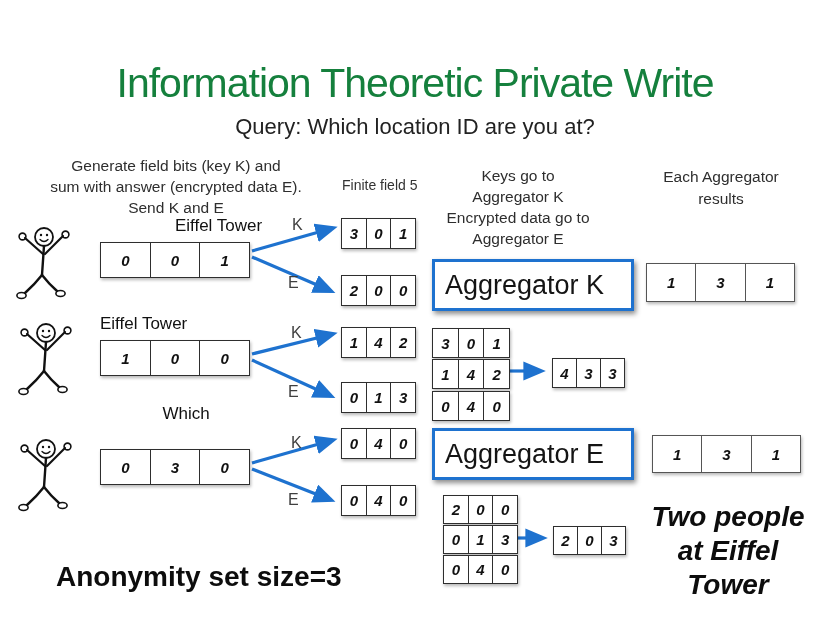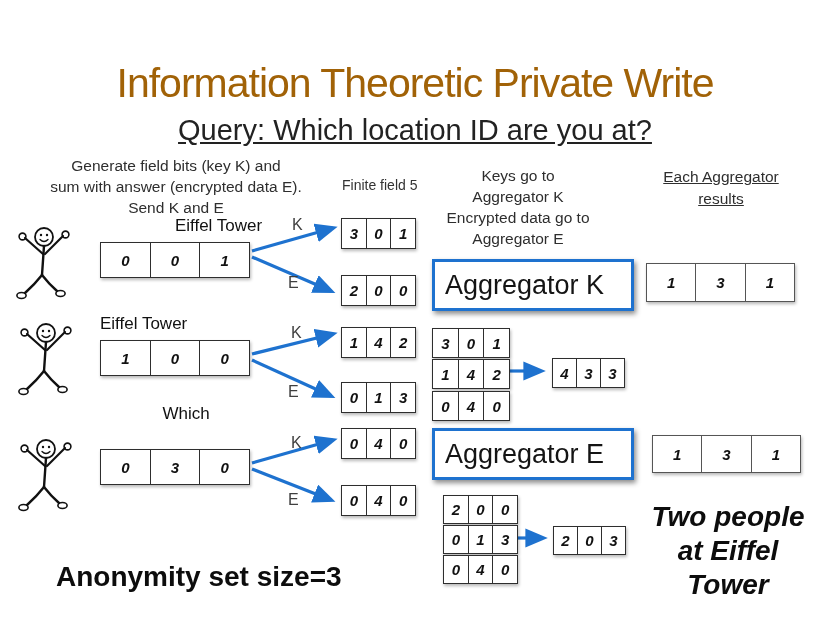--- a/index.html
+++ b/index.html
@@ -1,21 +1,21 @@
 <!DOCTYPE html>
 <html><head>
 <meta charset="utf-8">
 <style>
   html,body{margin:0;padding:0;background:#fff;}
   .slide{position:relative;width:830px;height:623px;background:#fff;overflow:hidden;
          font-family:"Liberation Sans",sans-serif;color:#1a1a1a;}
   .abs{position:absolute;}
   .title{left:0;top:60px;width:830px;text-align:center;font-size:41px;font-weight:400;
-         letter-spacing:-1px;color:#a16207;}
-  .subtitle{left:0;top:114px;width:830px;text-align:center;font-size:29px;color:#222;text-decoration:underline;}
+         letter-spacing:-1px;color:#15803d;}
+  .subtitle{left:0;top:114px;width:830px;text-align:center;font-size:22px;color:#222;}
   .note{font-size:15.5px;line-height:21px;text-align:center;color:#2e2e2e;}
   .note-right{line-height:22px;}
   .small-note{font-size:14px;color:#333;}
   .loc{font-weight:normal;font-size:17px;color:#111;line-height:21px;}
   .ke-label{font-size:16px;color:#3f3f3f;}
   .vec{display:flex;background:#fff;border:1.6px solid #2e2e2e;
        box-shadow:1px 2px 3px rgba(0,0,0,.28);}
   .vec .cell{flex:1;display:flex;align-items:center;justify-content:center;
        font-weight:bold;font-style:italic;font-size:15px;color:#111;
        border-right:1.4px solid #2e2e2e;}
@@ -79,21 +79,21 @@
     <div>sum with answer (encrypted data E).</div>
     <div>Send K and E</div>
   </div>
   <div class="abs small-note" style="left:342px;top:177px;">Finite field 5</div>
   <div class="abs note" style="left:427px;top:165px;width:182px;">
     <div>Keys go to</div>
     <div>Aggregator K</div>
     <div>Encrypted data go to</div>
     <div>Aggregator E</div>
   </div>
-  <div class="abs note note-right" style="left:632px;top:166px;width:178px;text-decoration:underline;">
+  <div class="abs note note-right" style="left:632px;top:166px;width:178px;">
     <div>Each Aggregator</div>
     <div>results</div>
   </div>
 
   <svg class="abs" style="left:12px;top:224px;width:62px;height:88px;">
       <use href="#stickman"></use>
     </svg>
   <div class="abs loc" style="left:146px;top:215px;width:145px;text-align:center;">Eiffel Tower</div>
   <div class="abs vec" style="left:100px;top:242px;width:148px;height:34px;">
       <div class="cell">0</div>

